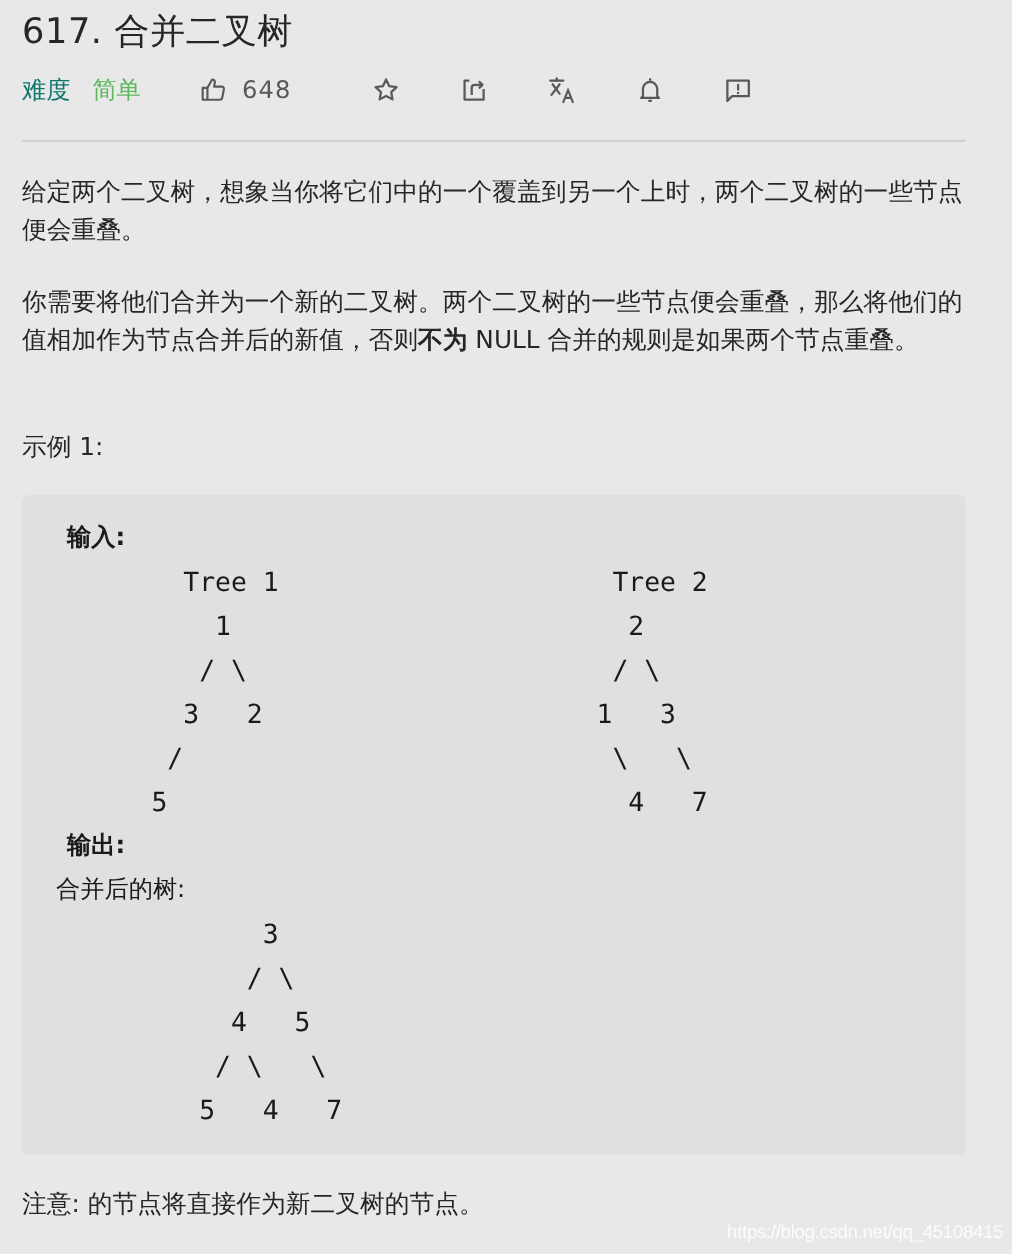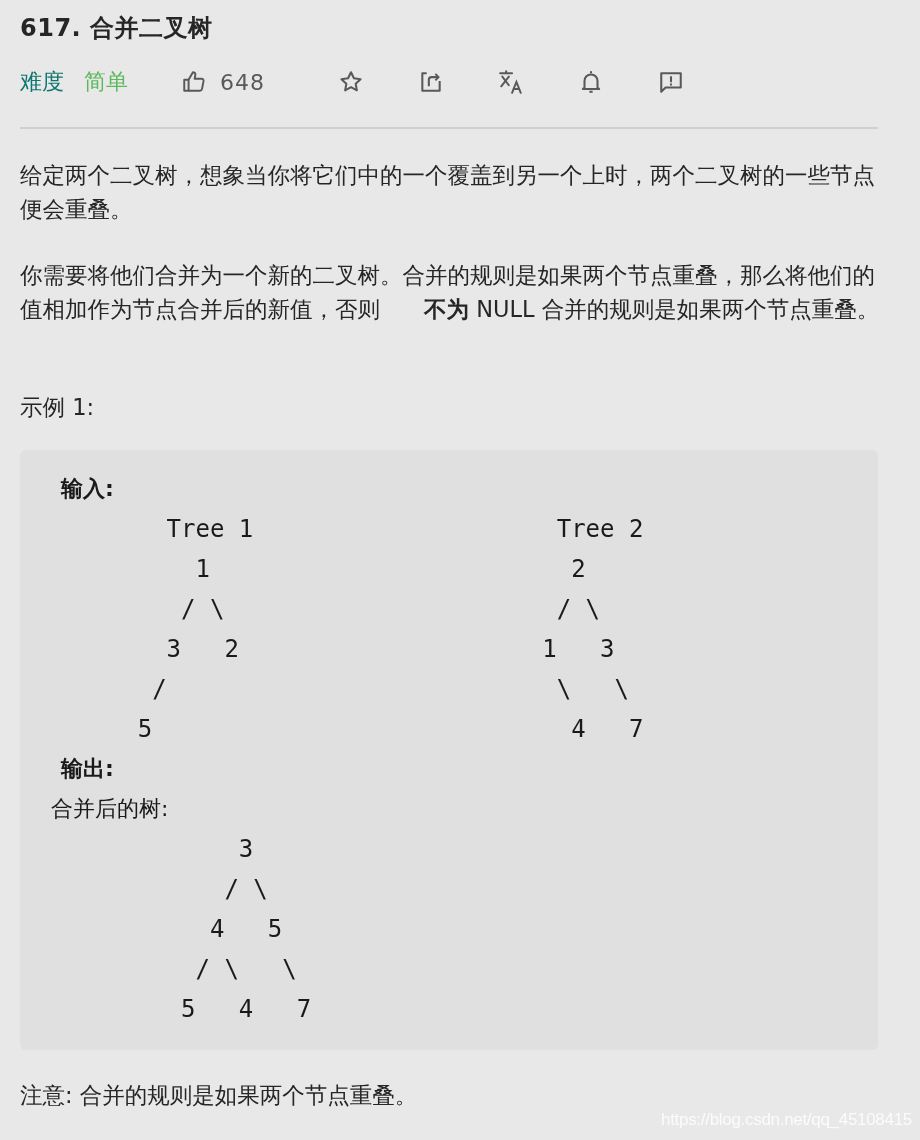--- a/index.html
+++ b/index.html
@@ -6,41 +6,41 @@
     body {
       width: 920px; height: 1140px; overflow: hidden;
       background: #e8e8e8;
       font-family: "DejaVu Sans", "Liberation Sans", sans-serif;
       color: #262626;
       position: relative;
     }
     .page { position: absolute; left: 20px; top: 0; width: 858px; }
     .title {
       position: absolute; left: 0; top: 10px;
-      font-size: 24px; font-weight: 700; color: #262626; letter-spacing: 0.5px;
+      font-size: 32px; font-weight: 400; color: #262626; letter-spacing: 0.5px;
       line-height: 36px; white-space: nowrap;
     }
     .meta {
       position: absolute; left: 0; top: 62px; height: 40px;
       display: flex; align-items: center; white-space: nowrap;
     }
     .meta .label { font-size: 22px; color: #0f766e; }
     .meta .difficulty { font-size: 22px; color: #5cb85c; margin-left: 20px; }
     .meta .like { display: flex; align-items: center; margin-left: 52px; cursor: pointer; }
     .meta .like .count { font-size: 22px; color: #595959; margin-left: 12px; letter-spacing: 1px; }
     .icon-btn { display: inline-flex; align-items: center; justify-content: center; width: 28px; height: 28px; cursor: pointer; }
     .icon-btn svg { width: 26px; height: 26px; }
     .divider {
       position: absolute; left: 0; top: 127px; width: 858px; height: 2px; background: #d0d0d0;
     }
     .para {
       position: absolute; left: 0; width: 870px;
       font-size: 22.5px; line-height: 34px; color: #262626;
     }
-    .para b { font-weight: bold; padding-left: 44px; }
+    .para b { font-weight: bold; }
     .example-title {
       position: absolute; left: 0; top: 390px; font-size: 22.5px; font-weight: normal; line-height: 34px;
     }
     .pre-box {
       position: absolute; left: 0; top: 450px; width: 858px; height: 600px;
       background: #e0e0e0; border-radius: 6px;
     }
     .pre-label {
       position: absolute; left: 41px; font-size: 22px; font-weight: bold; color: #1a1a1a; line-height: 30px;
     }
@@ -121,37 +121,37 @@
         <path d="M12 7.5v4" stroke-linecap="round"></path>
         <path d="M12 14.2v.3" stroke-linecap="round"></path>
       </svg>
     </span>
   </div>
 
   <div class="divider"></div>
 
   <div class="para" style="top:158px">给定两个二叉树，想象当你将它们中的一个覆盖到另一个上时，两个二叉树的一些节点便会重叠。</div>
 
-  <div class="para" style="top:258px"><span>你需要将他们合并为一个新的二叉树。合并的规则是如果两个节点重叠，那么将他们的值相加作为节点合并后的新值，否则</span><b>不为</b><span> NULL 合并的规则是如果两个节点重叠。</span></div>
+  <div class="para" style="top:258px"><span>你需要将他们合并为一个新的二叉树。两个二叉树的一些节点便会重叠，那么将他们的值相加作为节点合并后的新值，否则</span><b>不为</b><span> NULL 合并的规则是如果两个节点重叠。</span></div>
 
   <div class="example-title">示例 1:</div>
 
   <div class="pre-box">
     <div class="pre-label" style="top:24px">输入:</div>
     <pre class="tree" style="top:59px">        Tree 1                     Tree 2
           1                         2
          / \                       / \
         3   2                     1   3
        /                           \   \
       5                             4   7</pre>
     <div class="pre-label" style="top:304px">输出:</div>
     <div class="pre-text" style="top:344px">合并后的树:</div>
     <pre class="tree" style="top:379px">             3
             / \
            4   5
           / \   \
          5   4   7</pre>
   </div>
 
-  <div class="note"><b>注意:</b><span> 合并的规则是如果两个节点重叠。</span></div>
+  <div class="note"><b>注意:</b><span> 的节点将直接作为新二叉树的节点。</span></div>
 </div>
 
 <div class="watermark">https://blog.csdn.net/qq_45108415</div>
 
 </body></html>

